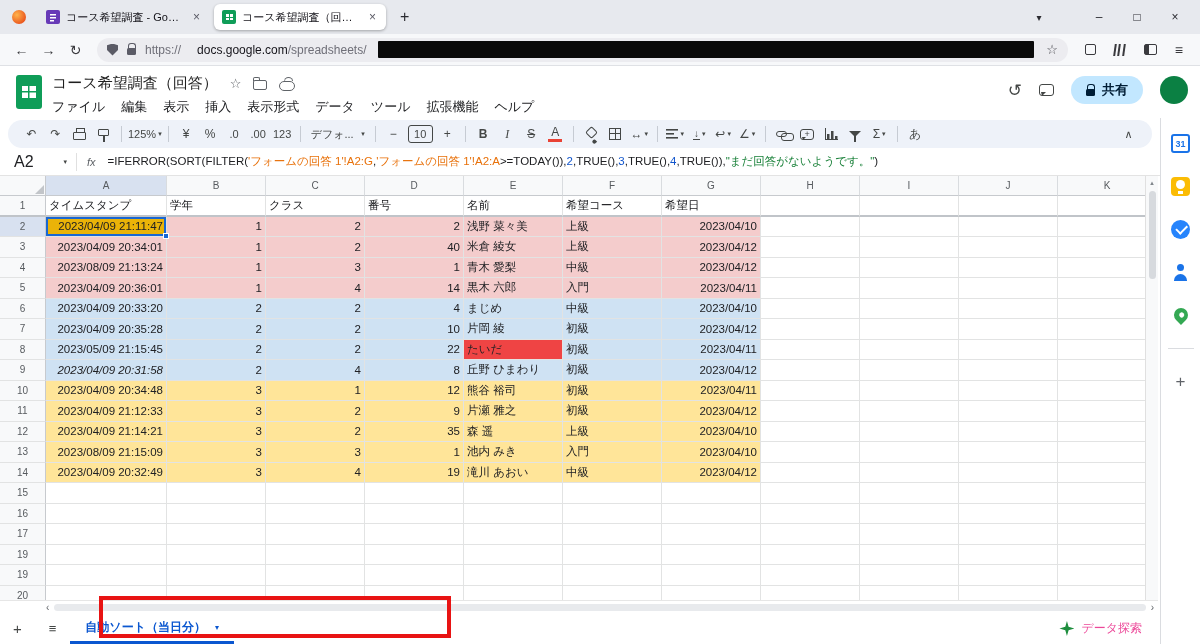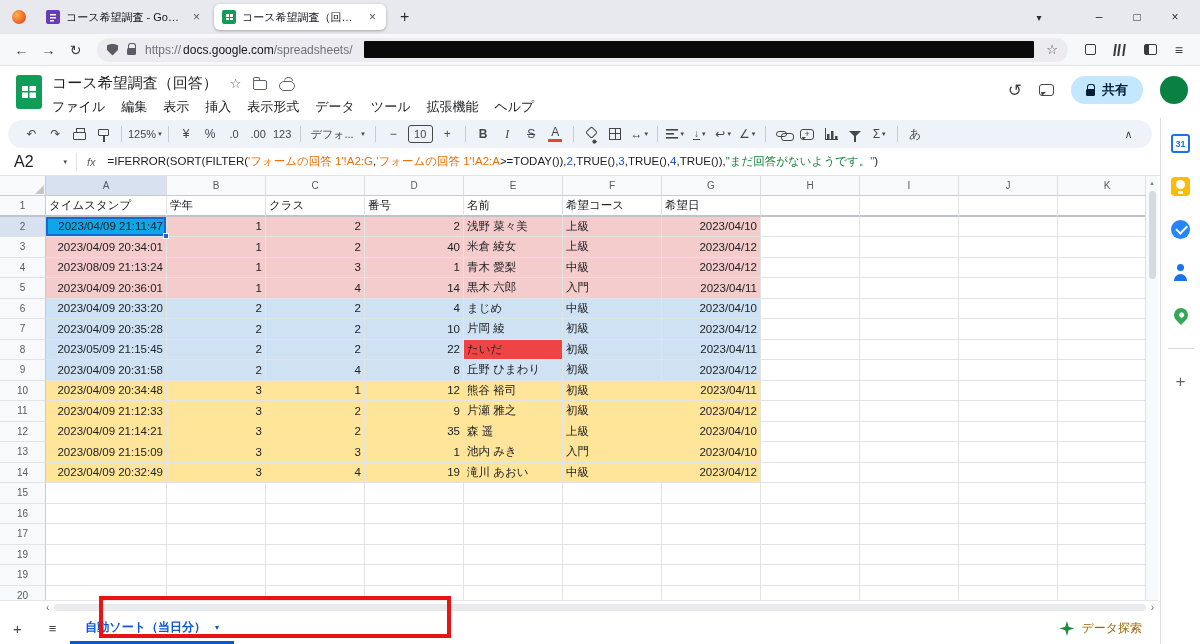--- a/index.html
+++ b/index.html
@@ -124,21 +124,21 @@
 .hthumb{flex:1;height:7px;background:#e8eaed;border-radius:4px;margin:0 5px}
 
 
 .sheetbar{position:absolute;top:613px;left:0;width:1160px;height:31px;background:#fff;display:flex;align-items:center;padding-left:13px}
 .sb-ic{font-size:15px;color:#444746;margin-right:27px}
 .sb-ic2{font-size:13px;color:#444746;margin-right:14px}
 .stab{display:flex;align-items:center;gap:9px;padding:0 15px;height:31px;color:#0b57d0;font-size:12px;font-weight:bold;border-bottom:3px solid #0b57d0;background:#fff}
 .stab-caret{font-size:8px}
 .explore{margin-left:auto;display:flex;align-items:center;gap:7px;padding-right:18px}
 .exp-ic{width:15px;height:15px;background:#1e8e3e;clip-path:polygon(50% 0%,61% 39%,100% 50%,61% 61%,50% 100%,39% 61%,0% 50%,39% 39%)}
-.exp-label{font-size:12px;color:#a16207}
+.exp-label{font-size:12px;color:#ec4899}
 
 
 .redbox{position:absolute;left:99px;top:596px;width:352px;height:42px;border:4px solid #e81313;z-index:50;pointer-events:none}
 
 
 .sidepanel{position:absolute;right:0;top:118px;width:40px;height:526px;background:#fff;border-left:1px solid #dadce0;display:flex;flex-direction:column;align-items:center;padding-top:16px;gap:24px}
 .sp-cal{width:19px;height:19px;background:#fff;border:2px solid #1a73e8;border-radius:3px;color:#1a73e8;font-size:9px;font-weight:bold;display:flex;align-items:center;justify-content:center}
 .sp-keep{width:19px;height:19px;background:#fbbc04;border-radius:4px;position:relative}
 .sp-keep::after{content:"";position:absolute;left:5px;top:3px;width:9px;height:9px;background:#fff;border-radius:50%}
 .sp-keep::before{content:"";position:absolute;left:7px;bottom:2.5px;width:5px;height:3px;background:#fff;z-index:1}
@@ -179,21 +179,21 @@
   </div>
 
   <div class="navbar">
     <span class="navg">←</span>
     <span class="navg">→</span>
     <span class="navg">↻</span>
     <div class="urlbar">
       <span class="u-shield"></span>
       <span class="u-lock"></span>
       <span class="url-text url-dim">https://</span>
-      <span class="url-text url-dom" style="margin-left:2px">docs.google.com</span>
+      <span class="url-text url-dom" style="margin-left:16px">docs.google.com</span>
       <span class="url-text url-dim" style="margin-left:0">/spreadsheets/</span>
       <span class="redact"></span>
       <span class="u-star">☆</span>
     </div>
     <span class="nav-ic ic-ext"></span>
     <span class="nav-ic ic-lib"></span>
     <span class="nav-ic ic-side"></span>
     <span class="nav-ic ic-menu">≡</span>
   </div>
 
@@ -347,21 +347,21 @@
         <div class="cell">名前</div>
         <div class="cell">希望コース</div>
         <div class="cell">希望日</div>
         <div class="cell"></div>
         <div class="cell"></div>
         <div class="cell"></div>
         <div class="cell"></div>
       </div>
       <div class="grow">
         <div class="rownum act">2</div>
-        <div class="cell w0 sel" style="background: #0ea5e9; justify-content: flex-end;">2023/04/09 21:11:47<div class="handle"></div></div>
+        <div class="cell w0 sel" style="background: #eab308; justify-content: flex-end;">2023/04/09 21:11:47<div class="handle"></div></div>
         <div class="cell" style="background: rgb(244, 204, 204); justify-content: flex-end;">1</div>
         <div class="cell" style="background: rgb(244, 204, 204); justify-content: flex-end;">2</div>
         <div class="cell" style="background: rgb(244, 204, 204); justify-content: flex-end;">2</div>
         <div class="cell" style="background: rgb(244, 204, 204); justify-content: flex-start;">浅野 菜々美</div>
         <div class="cell" style="background: rgb(244, 204, 204); justify-content: flex-start;">上級</div>
         <div class="cell" style="background: rgb(244, 204, 204); justify-content: flex-end;">2023/04/10</div>
         <div class="cell"></div>
         <div class="cell"></div>
         <div class="cell"></div>
         <div class="cell"></div>
@@ -445,21 +445,21 @@
         <div class="cell" style="background: #ef4444; justify-content: flex-start;">たいだ</div>
         <div class="cell" style="background: rgb(207, 226, 243); justify-content: flex-start;">初級</div>
         <div class="cell" style="background: rgb(207, 226, 243); justify-content: flex-end;">2023/04/11</div>
         <div class="cell"></div>
         <div class="cell"></div>
         <div class="cell"></div>
         <div class="cell"></div>
       </div>
       <div class="grow">
         <div class="rownum">9</div>
-        <div class="cell w0" style="background: rgb(207, 226, 243); justify-content: flex-end;">2023/04/09 20:31:58</div>
+        <div class="cell w0" style="background: rgb(207, 226, 243); justify-content: flex-end; font-style: italic;">2023/04/09 20:31:58</div>
         <div class="cell" style="background: rgb(207, 226, 243); justify-content: flex-end;">2</div>
         <div class="cell" style="background: rgb(207, 226, 243); justify-content: flex-end;">4</div>
         <div class="cell" style="background: rgb(207, 226, 243); justify-content: flex-end;">8</div>
         <div class="cell" style="background: rgb(207, 226, 243); justify-content: flex-start;">丘野 ひまわり</div>
         <div class="cell" style="background: rgb(207, 226, 243); justify-content: flex-start;">初級</div>
         <div class="cell" style="background: rgb(207, 226, 243); justify-content: flex-end;">2023/04/12</div>
         <div class="cell"></div>
         <div class="cell"></div>
         <div class="cell"></div>
         <div class="cell"></div>

